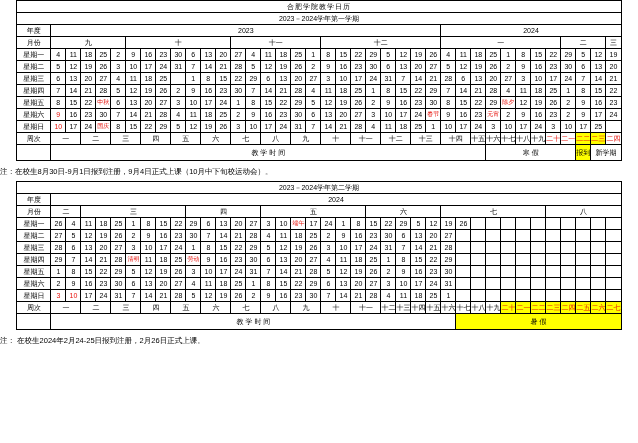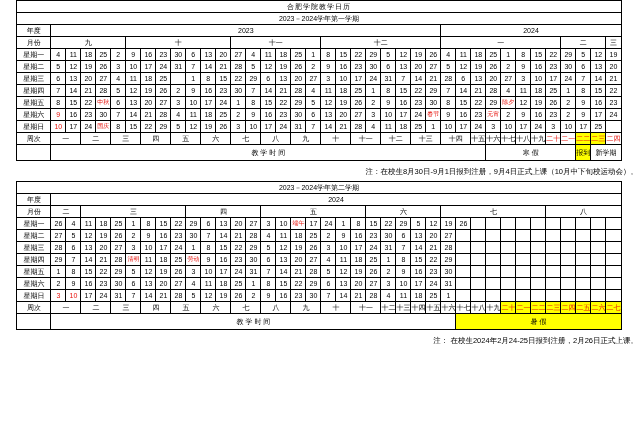--- a/index.html
+++ b/index.html
@@ -5,22 +5,22 @@
   html,body{margin:0;padding:0;background:#ffffff;}
   body{width:638px;height:443px;font-family:"Liberation Sans","DejaVu Sans",sans-serif;color:#000;}
   .page{width:638px;height:443px;position:relative;padding:0;box-sizing:border-box;}
   table.cal{border-collapse:collapse;table-layout:fixed;width:604px;margin:0 auto;}
   table.cal td{border:1px solid #000;font-size:7px;line-height:9px;text-align:center;height:11px;padding:0;overflow:hidden;white-space:nowrap;}
   .title{font-size:12px;font-weight:normal;height:18px;letter-spacing:1px;}
   .subtitle{font-size:9px;height:15px;}
   .lbl{font-size:7.5px;}
   .red{color:#e8120b;}
   .yellow{background:#ffff00;}
-  .note{font-size:7.5px;text-align:right;margin:6px 0 4px 0;}
-  .note2{font-size:7.5px;text-align:right;margin:6px 0 0 0;}
+  .note{font-size:7.5px;text-align:left;margin:6px 0 4px 0;}
+  .note2{font-size:7.5px;text-align:left;margin:6px 0 0 0;}
   .sec{margin-top:3px;}
 </style>
 </head>
 <body>
 
 <div class="page">
 
   <table class="cal">
     <colgroup>
       <col style="width:34px">

